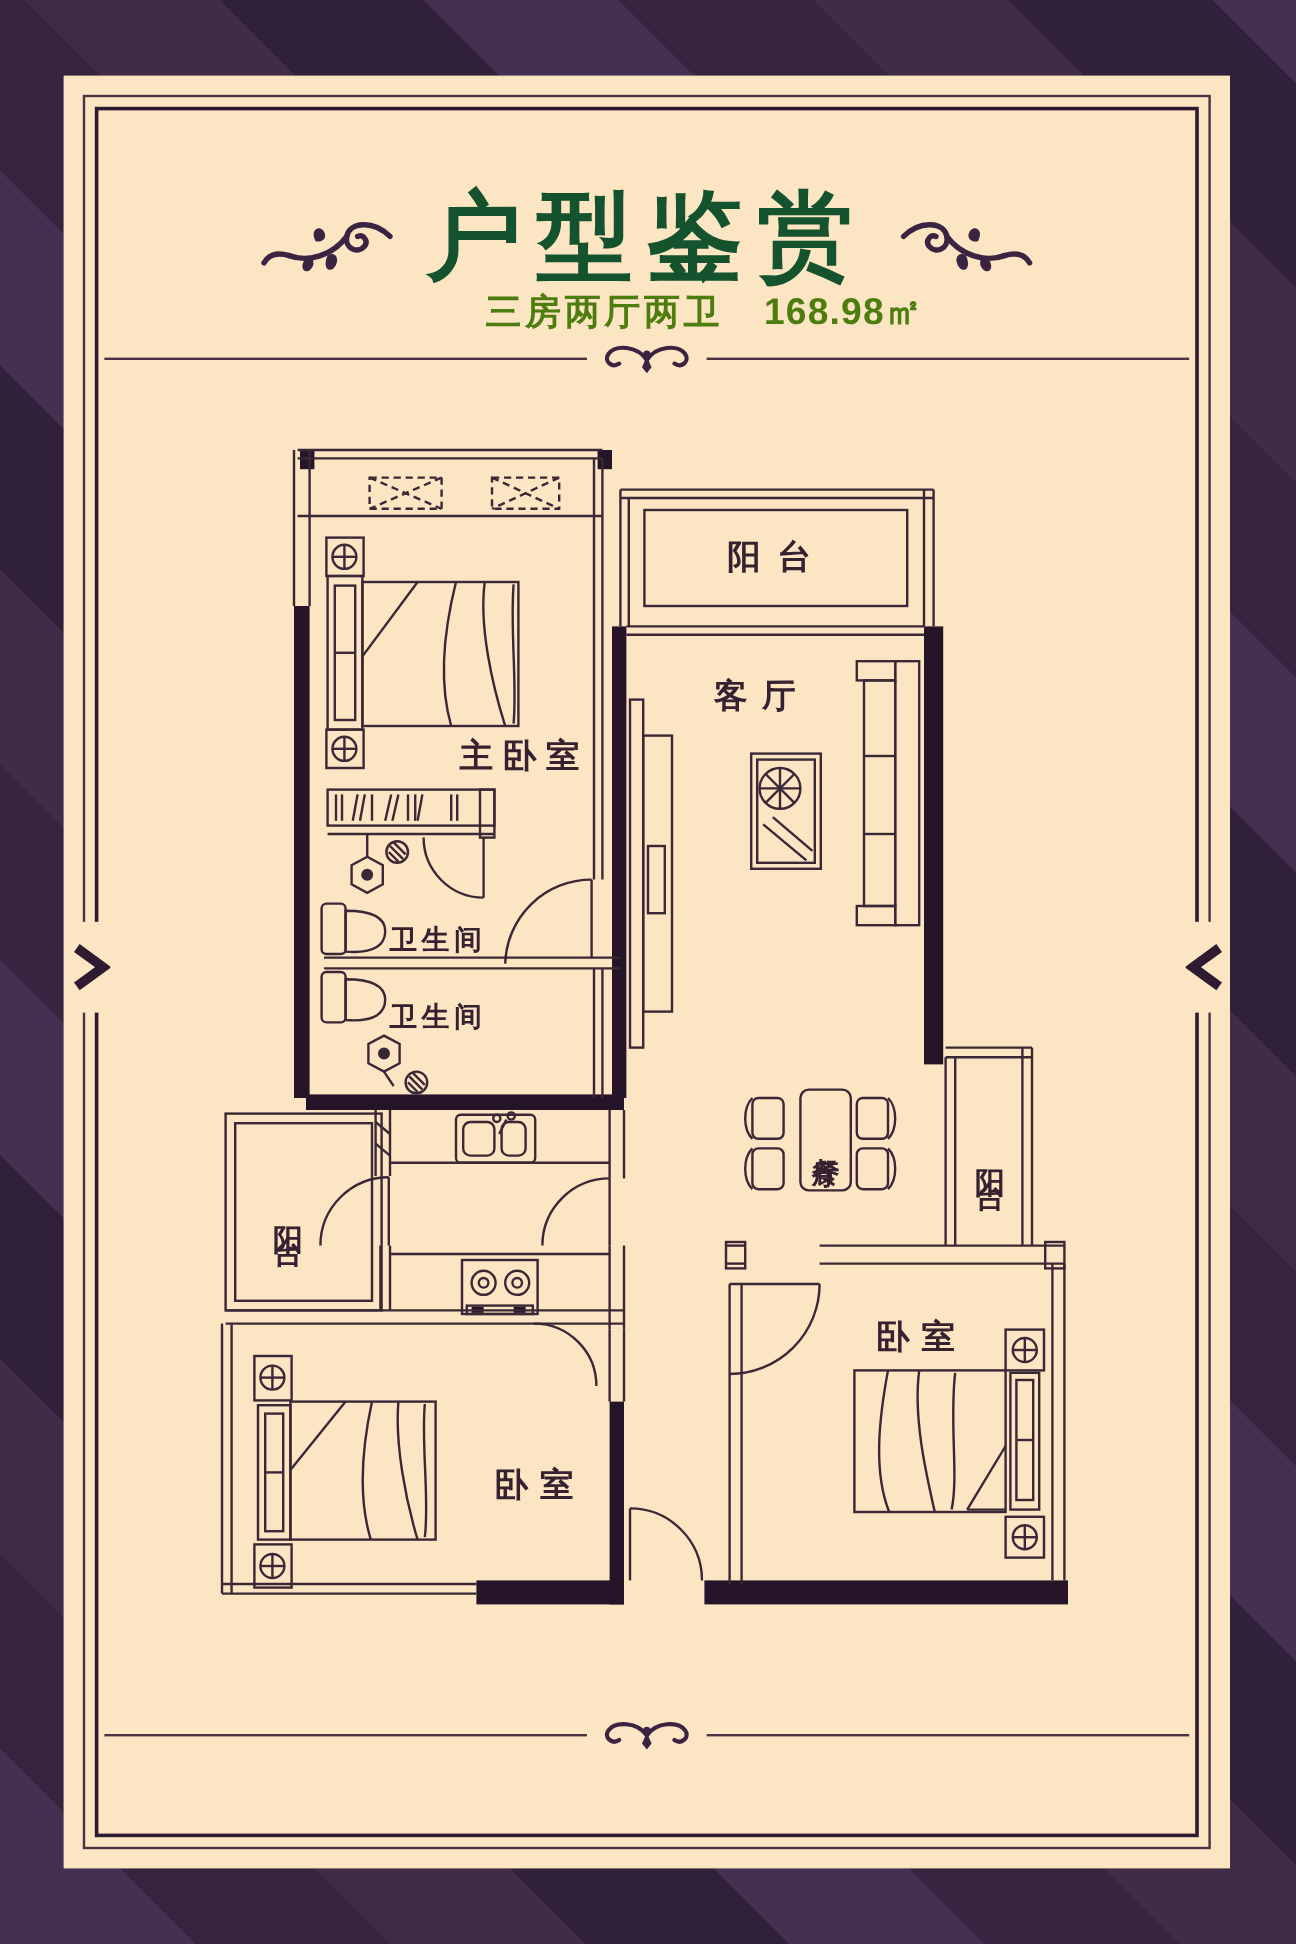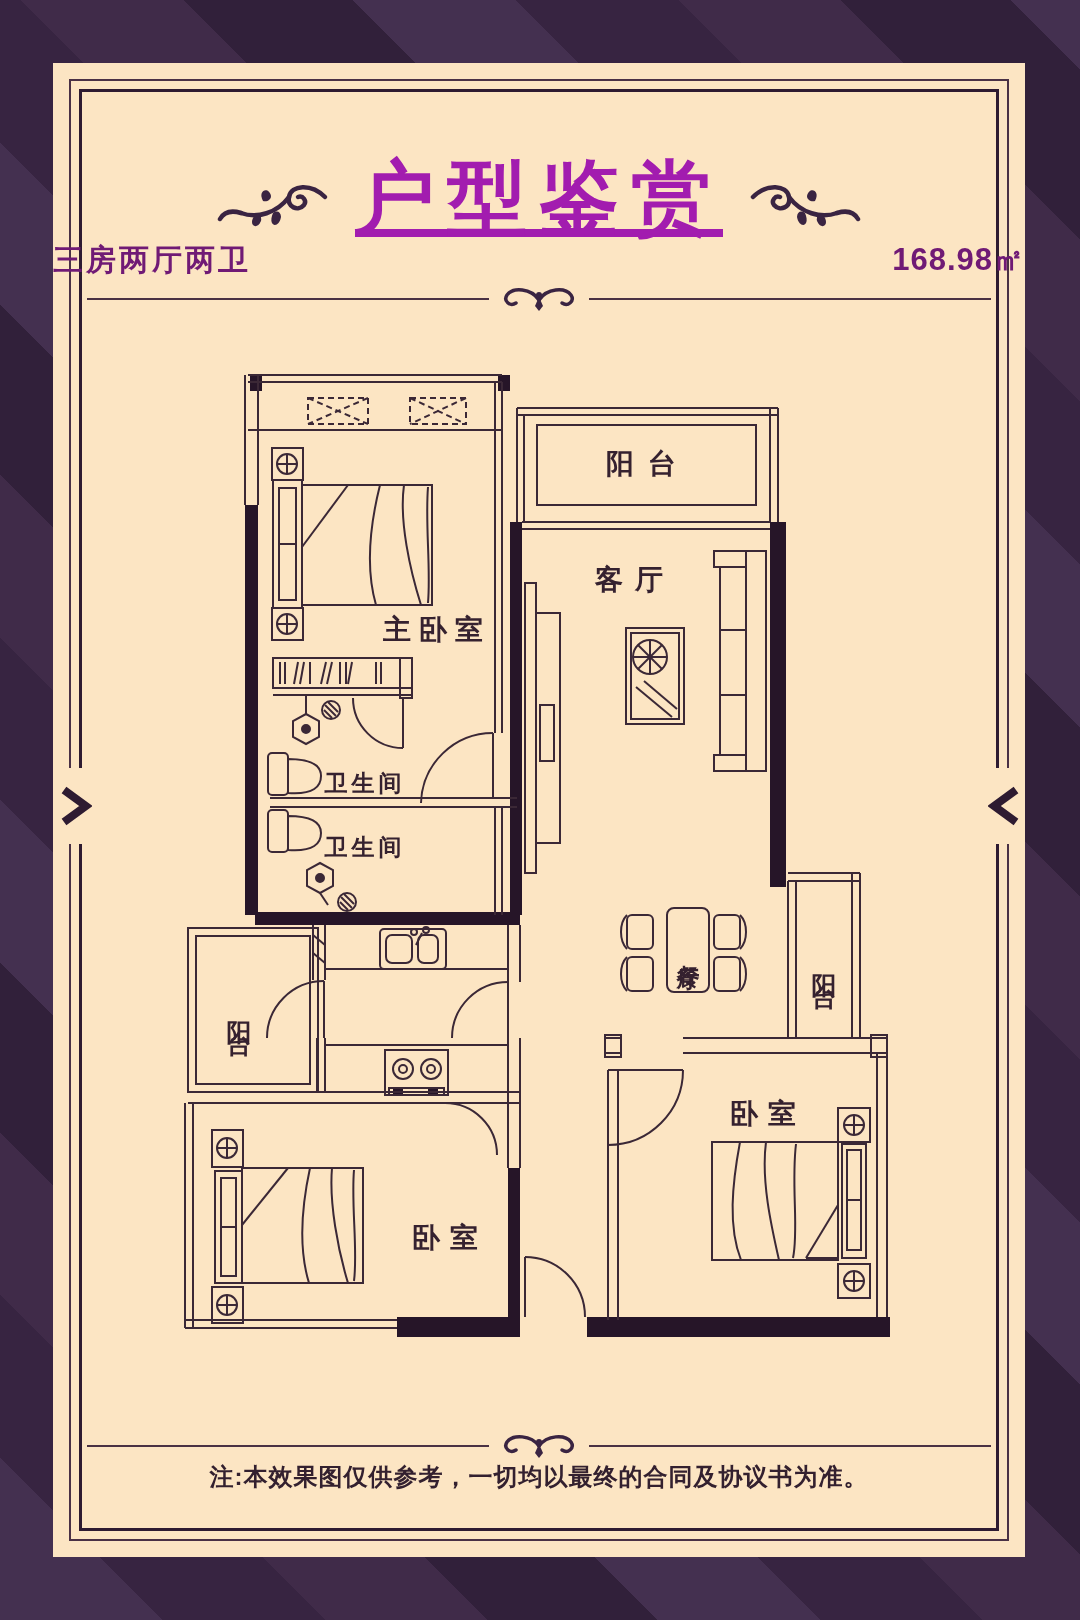--- a/index.html
+++ b/index.html
@@ -15,28 +15,28 @@
     background:#fce5c3;
   }
   .frame-thin{position:absolute;inset:16px;border:2px solid #4a3145;pointer-events:none;}
   .frame-thick{position:absolute;inset:26px;border:3px solid #2e1b31;pointer-events:none;}
   .title-row{
     position:absolute;left:0;top:80px;width:100%;height:110px;
     display:flex;align-items:center;justify-content:center;gap:26px;
   }
   .title{
     font-family:"Liberation Serif", serif;
-    font-size:80px;font-weight:900;color:#a21caf;
-    letter-spacing:12px;margin:0;line-height:1;text-decoration:underline;
+    font-size:80px;font-weight:900;color:#14532d;
+    letter-spacing:12px;margin:0;line-height:1;
   }
   .flourish{width:112px;height:48px;flex:0 0 auto;margin-top:14px;}
   .subtitle-row{
     position:absolute;left:0;top:172px;width:100%;height:46px;
-    display:flex;align-items:flex-end;justify-content:space-between;gap:34px;
-    color:#701a75;font-weight:700;
+    display:flex;align-items:flex-end;justify-content:center;gap:34px;
+    color:#4d7c0f;font-weight:700;padding-left:48px;
   }
   .subtitle-type{font-size:30px;letter-spacing:3px;}
   .subtitle-area{font-size:31px;letter-spacing:1px;}
   .divider{position:absolute;left:34px;right:34px;border-top:2px solid #4a3143;}
   .divider.top{top:235px;}
   .divider.bottom{top:1382px;}
   .divider .ornament{
     position:absolute;left:50%;top:-14px;transform:translateX(-50%);
     width:100px;height:27px;
   }
@@ -398,21 +398,20 @@
         <path d="M50,13 C42,2 24,1 18,9 C14,15 21,21 27,17"></path>
         <path d="M50,13 C58,2 76,1 82,9 C86,15 79,21 73,17"></path>
       </g>
       <g fill="#3a2442">
         <circle cx="50" cy="9" r="3"></circle>
         <path d="M50,11 L46,20 L50,25 L54,20 Z"></path>
       </g>
     </svg>
   </div>
 
-  <p class="disclaimer">注:本效果图仅供参考，一切均以最终的合同及协议书为准。</p>
 </div>
 
 <svg class="chevron left" viewBox="0 0 36 76">
   <rect x="0" y="0" width="36" height="76" fill="#fce5c3"></rect>
   <polyline points="8,22 30,38 8,54" fill="none" stroke="#2e1b31" stroke-width="8"></polyline>
 </svg>
 <svg class="chevron right" viewBox="0 0 36 76">
   <rect x="0" y="0" width="36" height="76" fill="#fce5c3"></rect>
   <polyline points="28,22 6,38 28,54" fill="none" stroke="#2e1b31" stroke-width="8"></polyline>
 </svg>

